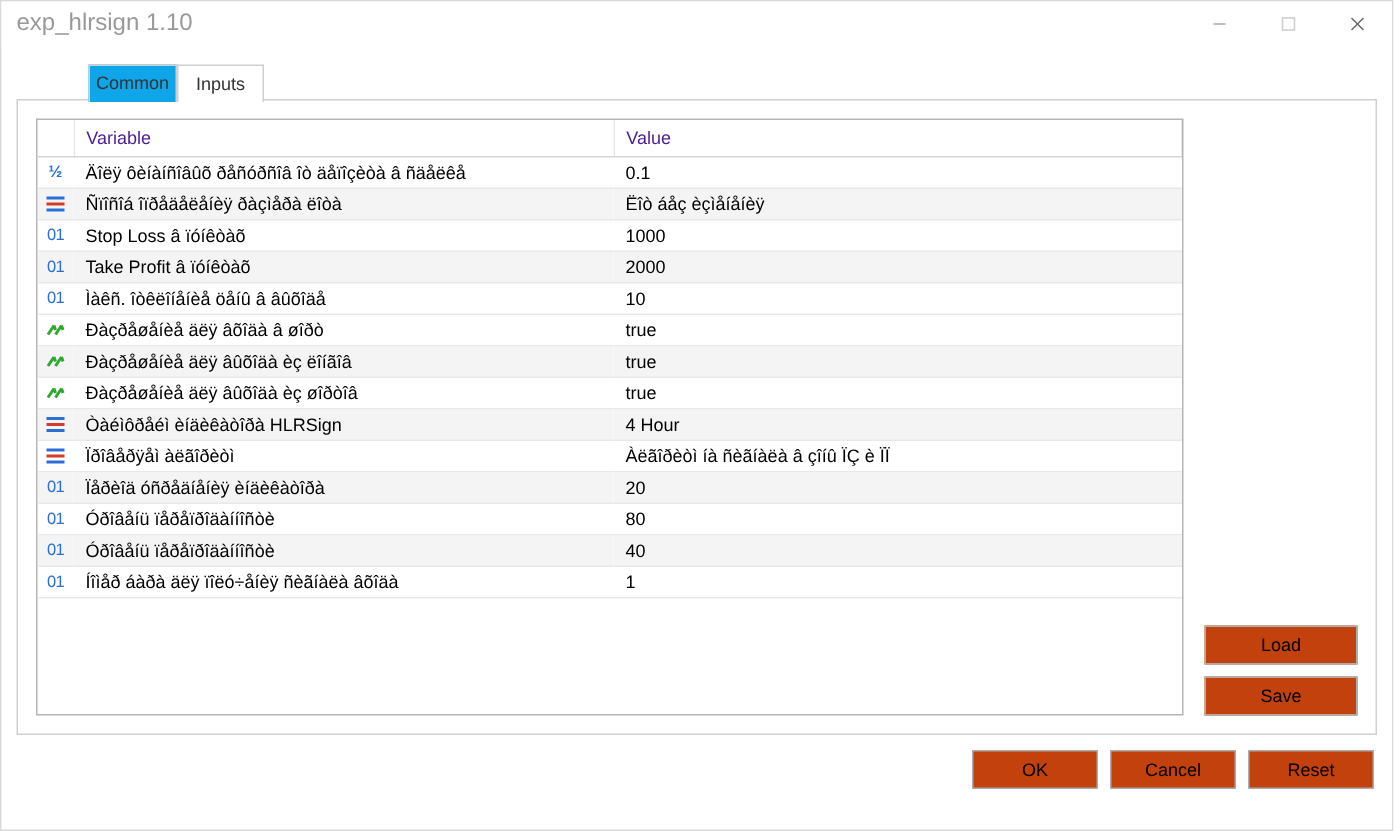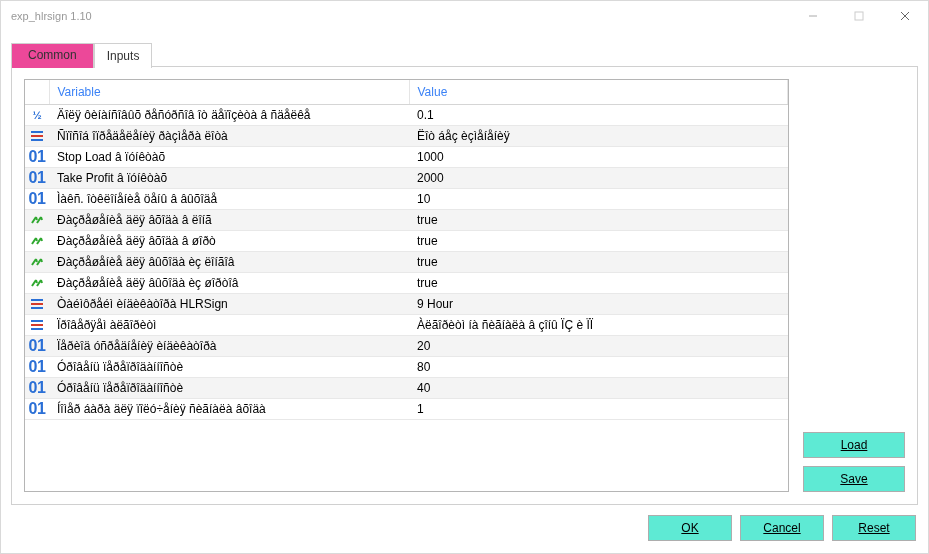--- a/index.html
+++ b/index.html
@@ -23,21 +23,21 @@
   .titlebar {
     height: 30px;
     display: flex;
     align-items: center;
     justify-content: space-between;
     padding-left: 10px;
     background: #ffffff;
     color: #999999;
   }
   .titlebar .title {
-    font-size: 11px;
+    font-size: 16px;
   }
   .winbtns {
     display: flex;
     height: 100%;
   }
   .winbtn {
     width: 46px;
     display: flex;
     align-items: center;
     justify-content: center;
@@ -60,23 +60,24 @@
     border: 1px solid #d0d0d0;
     border-bottom: none;
     background: #ffffff;
     margin-right: 0;
     font-size: 12px;
     position: relative;
     top: 2px;
     color: #333;
   }
   .tab.inactive {
-    background: #ec4899;
+    background: #0ea5e9;
     top: 2px;
-    padding: 4px 16px;
+    padding: 4px 4px;
+    margin-left: 48px;
   }
   .tab.active {
     background: #ffffff;
   }
   .tabpanel {
     border: 1px solid #d0d0d0;
     flex: 1;
     padding: 12px;
     display: flex;
     gap: 14px;
@@ -93,21 +94,21 @@
     table-layout: fixed;
   }
   table.grid th {
     text-align: left;
     font-weight: normal;
     padding: 5px 8px;
     background: #ffffff;
     border-bottom: 1px solid #d5d5d5;
     border-right: 1px solid #e5e5e5;
     position: relative;
-    color: #3b82f6;
+    color: #4c1d95;
   }
   table.grid td {
     padding: 3px 8px;
     border-bottom: 1px solid #e8e8e8;
     white-space: nowrap;
     overflow: hidden;
     text-overflow: ellipsis;
   }
   table.grid tbody tr.alt td {
     background: #f4f4f4;
@@ -120,46 +121,45 @@
   }
   .type-icon {
     display: inline-flex;
     align-items: center;
     justify-content: center;
     width: 16px; height: 16px;
   }
   .ic-half { color: #2a6fd6; font-weight: bold; font-size: 11px; }
   .ic-enum svg line { stroke: #2a6fd6; stroke-width:2; }
   .ic-enum svg line.r { stroke: #d63a2a; }
-  .ic-int { color: #2a6fd6; font-weight: bold; font-size: 16px; letter-spacing: -0.5px;}
+  .ic-int { color: #2a6fd6; font-weight: normal; font-size: 11px; letter-spacing: -0.5px;}
   .ic-bool svg path { stroke: #2fa82f; stroke-width:2; fill:none; }
 
   .sidebtns {
     width: 102px;
     display: flex;
     flex-direction: column;
     justify-content: flex-end;
     padding-bottom: 0;
   }
   .btn {
     height: 24px;
     border: 1px solid #adadad;
-    background: #5eead4;
+    background: #c2410c;
     display: flex;
     align-items: center;
     justify-content: center;
     font-size: 12px;
     margin-top: 8px;
     cursor: default;
-    text-decoration: underline;
   }
   .footer {
     display: flex;
     justify-content: flex-end;
-    padding: 10px 12px 12px 12px;
+    padding: 10px 12px 27px 12px;
     gap: 8px;
   }
   .footer .btn {
     width: 82px;
     margin-top: 0;
   }
 </style>
 </head>
 <body>
 
@@ -219,42 +219,32 @@
                       <line x1="1" y1="2" x2="13" y2="2"></line>
                       <line x1="1" y1="6" x2="13" y2="6" class="r"></line>
                       <line x1="1" y1="10" x2="13" y2="10"></line>
                     </svg>
                   </span></td>
                 <td>Ñïîñîá îïðåäåëåíèÿ ðàçìåðà ëîòà</td>
                 <td>Ëîò áåç èçìåíåíèÿ</td>
               </tr>
               <tr>
                 <td class="icon-col"><span class="type-icon ic-int">01</span></td>
-                <td>Stop Load â ïóíêòàõ</td>
+                <td>Stop Loss â ïóíêòàõ</td>
                 <td>1000</td>
               </tr>
               <tr class="alt">
                 <td class="icon-col"><span class="type-icon ic-int">01</span></td>
                 <td>Take Profit â ïóíêòàõ</td>
                 <td>2000</td>
               </tr>
               <tr>
                 <td class="icon-col"><span class="type-icon ic-int">01</span></td>
                 <td>Ìàêñ. îòêëîíåíèå öåíû â âûõîäå</td>
                 <td>10</td>
-              </tr>
-              <tr class="alt">
-                <td class="icon-col"><span class="type-icon ic-bool">
-                    <svg width="14" height="12">
-                      <path d="M2 9 L6 3 M6 3 L7 6"></path>
-                      <path d="M7 9 L11 3 M11 3 L12 6"></path>
-                    </svg>
-                  </span></td>
-                <td>Ðàçðåøåíèå äëÿ âõîäà â ëîíã</td>
-                <td>true</td>
               </tr>
               <tr>
                 <td class="icon-col"><span class="type-icon ic-bool">
                     <svg width="14" height="12">
                       <path d="M2 9 L6 3 M6 3 L7 6"></path>
                       <path d="M7 9 L11 3 M11 3 L12 6"></path>
                     </svg>
                   </span></td>
                 <td>Ðàçðåøåíèå äëÿ âõîäà â øîðò</td>
                 <td>true</td>
@@ -281,21 +271,21 @@
               </tr>
               <tr class="alt">
                 <td class="icon-col"><span class="type-icon ic-enum">
                     <svg width="14" height="12">
                       <line x1="1" y1="2" x2="13" y2="2"></line>
                       <line x1="1" y1="6" x2="13" y2="6" class="r"></line>
                       <line x1="1" y1="10" x2="13" y2="10"></line>
                     </svg>
                   </span></td>
                 <td>Òàéìôðåéì èíäèêàòîðà HLRSign</td>
-                <td>9 Hour</td>
+                <td>4 Hour</td>
               </tr>
               <tr>
                 <td class="icon-col"><span class="type-icon ic-enum">
                     <svg width="14" height="12">
                       <line x1="1" y1="2" x2="13" y2="2"></line>
                       <line x1="1" y1="6" x2="13" y2="6" class="r"></line>
                       <line x1="1" y1="10" x2="13" y2="10"></line>
                     </svg>
                   </span></td>
                 <td>Ïðîâåðÿåì àëãîðèòì</td>

